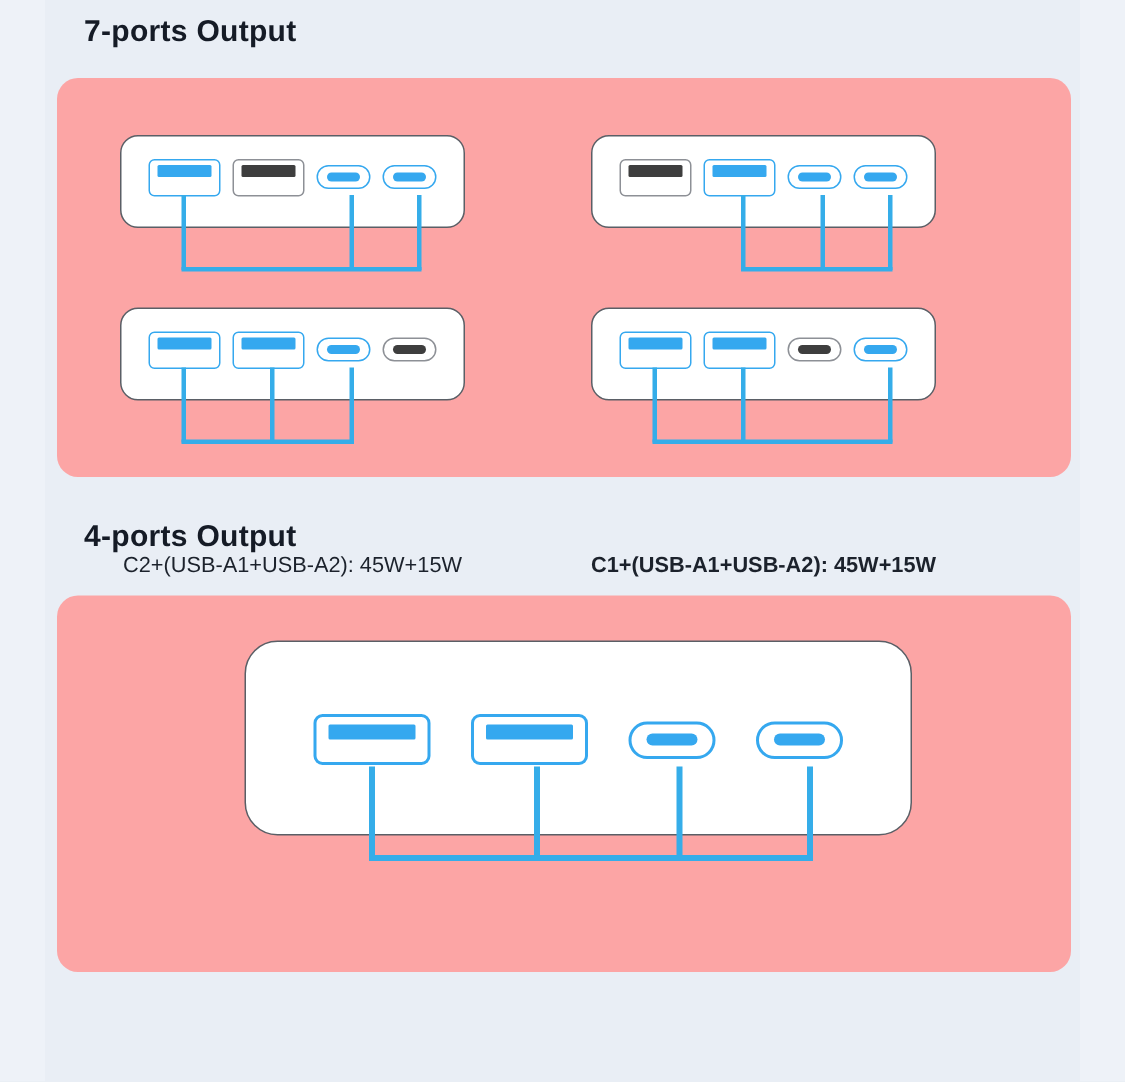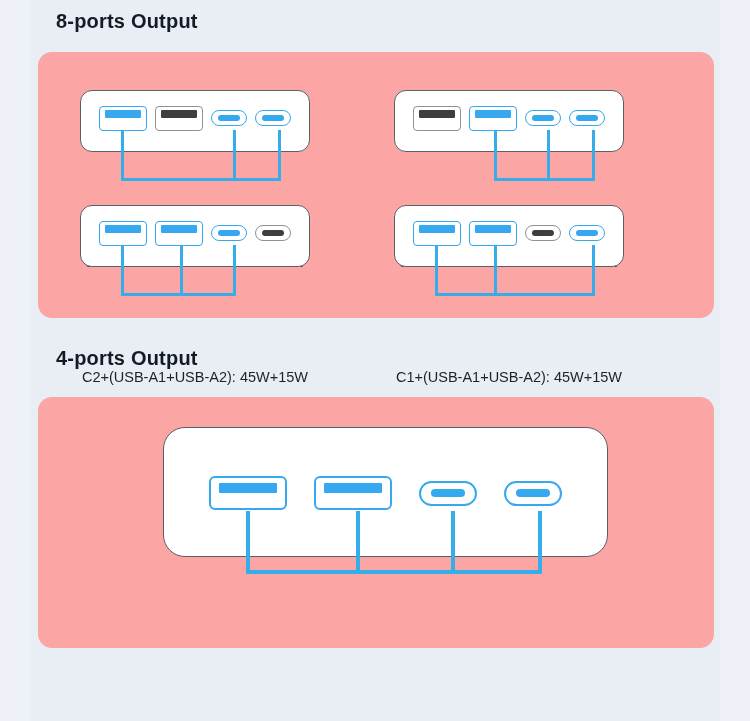--- a/index.html
+++ b/index.html
@@ -109,21 +109,21 @@
   .unit-lg .caption{font-size:16px;margin-top:30px;}
 </style>
 </head>
 <body>
 
 <div class="page-rail left"></div>
 <div class="page-rail right"></div>
 
 <div class="wrap">
 
-  <h2 class="section-title" style="position:absolute;left:56px;top:10px;">8-ports Output</h2>
+  <h2 class="section-title" style="position:absolute;left:56px;top:10px;">7-ports Output</h2>
 
   <div class="card" style="position:absolute;left:38px;top:52px;width:676px;height:266px;">
 
     <div class="unit-sm" style="left:42px;top:38px;">
       <div class="device">
         <div class="ports">
           <div class="port-a">
               <span class="slot"></span>
             </div>
           <div class="port-a off">
@@ -214,21 +214,21 @@
               <span class="slot"></span>
             </div>
         </div>
       </div>
       <div class="wires" style="height:95px;">
         <div class="wire-v" style="left:41px;top:40px;width:2.5px;height:50px;"></div>
         <div class="wire-v" style="left:100px;top:40px;width:2.5px;height:50px;"></div>
         <div class="wire-v" style="left:198px;top:40px;width:2.5px;height:50px;"></div>
         <div class="wire-h" style="left:41px;top:88px;width:160px;height:2.5px;"></div>
       </div>
-      <div class="caption" style="width:230px;margin-top:102px;">C1+(USB-A1+USB-A2): 45W+15W</div>
+      <div class="caption" style="width:230px;margin-top:102px;font-weight:bold;">C1+(USB-A1+USB-A2): 45W+15W</div>
     </div>
 
   </div>
 
   <h2 class="section-title" style="position:absolute;left:56px;top:347px;">4-ports Output</h2>
 
   <div class="card" style="position:absolute;left:38px;top:397px;width:676px;height:251px;">
 
     <div class="unit-lg" style="left:125px;top:30px;">
       <div class="device">

